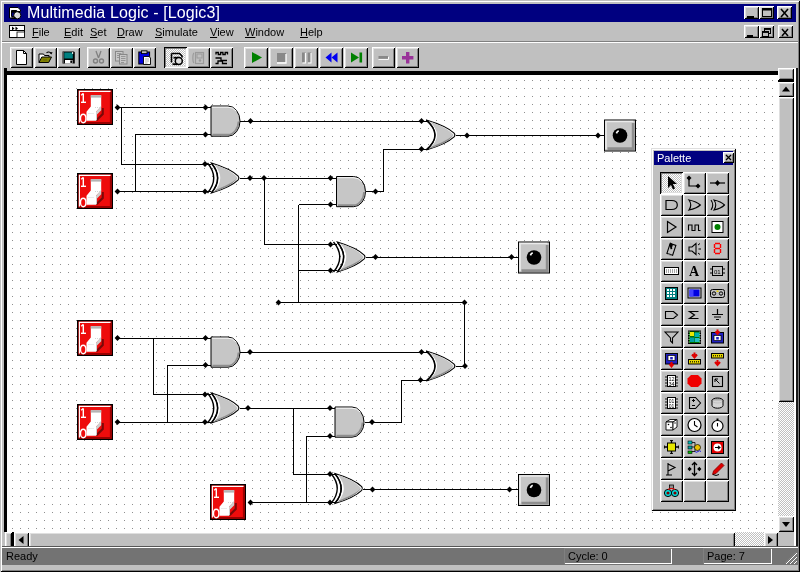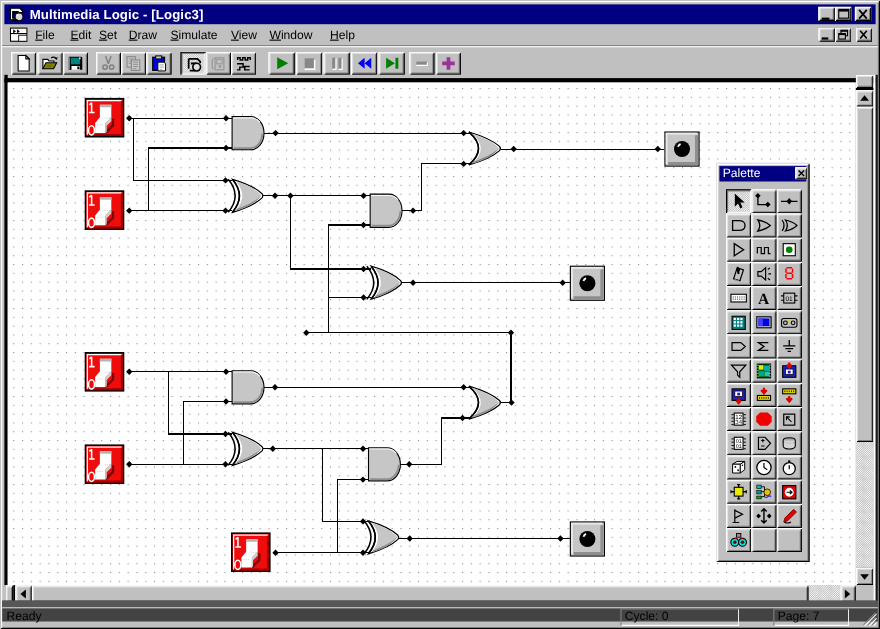--- a/index.html
+++ b/index.html
@@ -1,19 +1,19 @@
 <!DOCTYPE html>
 <html><head><meta charset="utf-8"><style>
 *{margin:0;padding:0;box-sizing:border-box}
 html,body{width:800px;height:572px;overflow:hidden}
 body{font-family:"Liberation Sans",sans-serif;background:#c0c0c0;-webkit-font-smoothing:antialiased}
 #win{position:relative;width:800px;height:572px;background:#c0c0c0;
 box-shadow:inset 1px 1px 0 #c0c0c0,inset -1px -1px 0 #000,inset 2px 2px 0 #fff,inset -2px -2px 0 #808080}
 #titlebar{position:absolute;left:4px;top:4px;width:792px;height:18px;background:#000080;display:flex;align-items:center}
-#titletext{color:#fff;font-weight:bold;font-size:12px;margin-left:4px;letter-spacing:0.1px;filter:grayscale(1)}
+#titletext{color:#fff;font-weight:normal;font-size:16px;margin-left:4px;letter-spacing:0.1px;filter:grayscale(1)}
 .tbtn{position:absolute;width:15px;height:13px;background:#c0c0c0;top:6px;
 box-shadow:inset 1px 1px 0 #fff,inset -1px -1px 0 #000,inset 2px 2px 0 #dfdfdf,inset -2px -2px 0 #808080}
 #menubar{position:absolute;left:4px;top:23px;width:792px;height:18px;background:#c0c0c0}
 .mitem{position:absolute;top:3px;font-size:11px;color:#000;filter:grayscale(1)}
 .mbtn{position:absolute;width:15px;height:13px;background:#c0c0c0;top:2px;
 box-shadow:inset 1px 1px 0 #fff,inset -1px -1px 0 #000,inset 2px 2px 0 #dfdfdf,inset -2px -2px 0 #808080}
 #mensep{position:absolute;left:2px;top:41px;width:796px;height:2px;border-top:1px solid #808080;border-bottom:1px solid #fff}
 #toolbar{position:absolute;left:0px;top:44px;width:800px;height:24px}
 .tb{position:absolute;top:3px;width:23px;height:21px;background:#c0c0c0;
 box-shadow:inset 1px 1px 0 #fff,inset -1px -1px 0 #000,inset 2px 2px 0 #dfdfdf,inset -2px -2px 0 #808080;
@@ -22,21 +22,21 @@
 background-image:linear-gradient(45deg,#fff 25%,transparent 25%,transparent 75%,#fff 75%),linear-gradient(45deg,#fff 25%,transparent 25%,transparent 75%,#fff 75%);
 background-size:2px 2px;background-position:0 0,1px 1px}
 #mdiedge-top{position:absolute;left:4px;top:68px;width:792px;height:7px;background:#c0c0c0;border-bottom:4px solid #000}
 #mdiedge-left{position:absolute;left:4px;top:68px;width:3px;height:464px;background:#000}
 #canvas{position:absolute;left:7px;top:75px;width:771px;height:457px;background:#fff}
 #vscroll{position:absolute;left:778px;top:68px;width:16px;height:464px}
 #hscroll{position:absolute;left:4px;top:532px;width:774px;height:16px}
 .sbtn{position:absolute;background:#c0c0c0;
 box-shadow:inset 1px 1px 0 #fff,inset -1px -1px 0 #000,inset 2px 2px 0 #dfdfdf,inset -2px -2px 0 #808080}
 .dither{background:#c0c0c0;background-image:linear-gradient(45deg,#fff 25%,transparent 25%,transparent 75%,#fff 75%),linear-gradient(45deg,#fff 25%,transparent 25%,transparent 75%,#fff 75%);background-size:2px 2px;background-position:0 0,1px 1px}
-#statusbar{position:absolute;left:2px;top:546px;width:796px;height:19px;background:#a21caf;border-top:6px solid #0369a1;box-shadow:inset 0 1px 0 #fff;font-size:11px;filter:grayscale(1)}
+#statusbar{position:absolute;left:2px;top:546px;width:796px;height:19px;background:#737373;border-top:1px solid #0369a1;box-shadow:inset 0 1px 0 #fff;font-size:11px;filter:grayscale(1)}
 .spanel{position:absolute;top:1px;height:16px;box-shadow:inset 1px 1px 0 #808080,inset -1px -1px 0 #fff;padding:2px 4px;font-size:11px}
 #palette{position:absolute;left:651px;top:148px;width:85px;height:363px;background:#c0c0c0;
 box-shadow:inset 1px 1px 0 #dfdfdf,inset -1px -1px 0 #000,inset 2px 2px 0 #fff,inset -2px -2px 0 #808080}
 #paltitle{position:absolute;left:3px;top:3px;width:79px;height:14px;background:#000080;color:#fff;font-size:11px;line-height:14px;padding-left:3px}
 #paltitle span{filter:grayscale(1)}
 #palclose{position:absolute;left:69px;top:1px;width:11px;height:11px;background:#c0c0c0;
 box-shadow:inset 1px 1px 0 #fff,inset -1px -1px 0 #000,inset 2px 2px 0 #dfdfdf,inset -2px -2px 0 #808080}
 .pbtn{position:absolute;width:23px;height:22px;background:#c0c0c0;
 box-shadow:inset 1px 1px 0 #fff,inset -1px -1px 0 #000,inset 2px 2px 0 #dfdfdf,inset -2px -2px 0 #808080;
 display:flex;align-items:center;justify-content:center}

